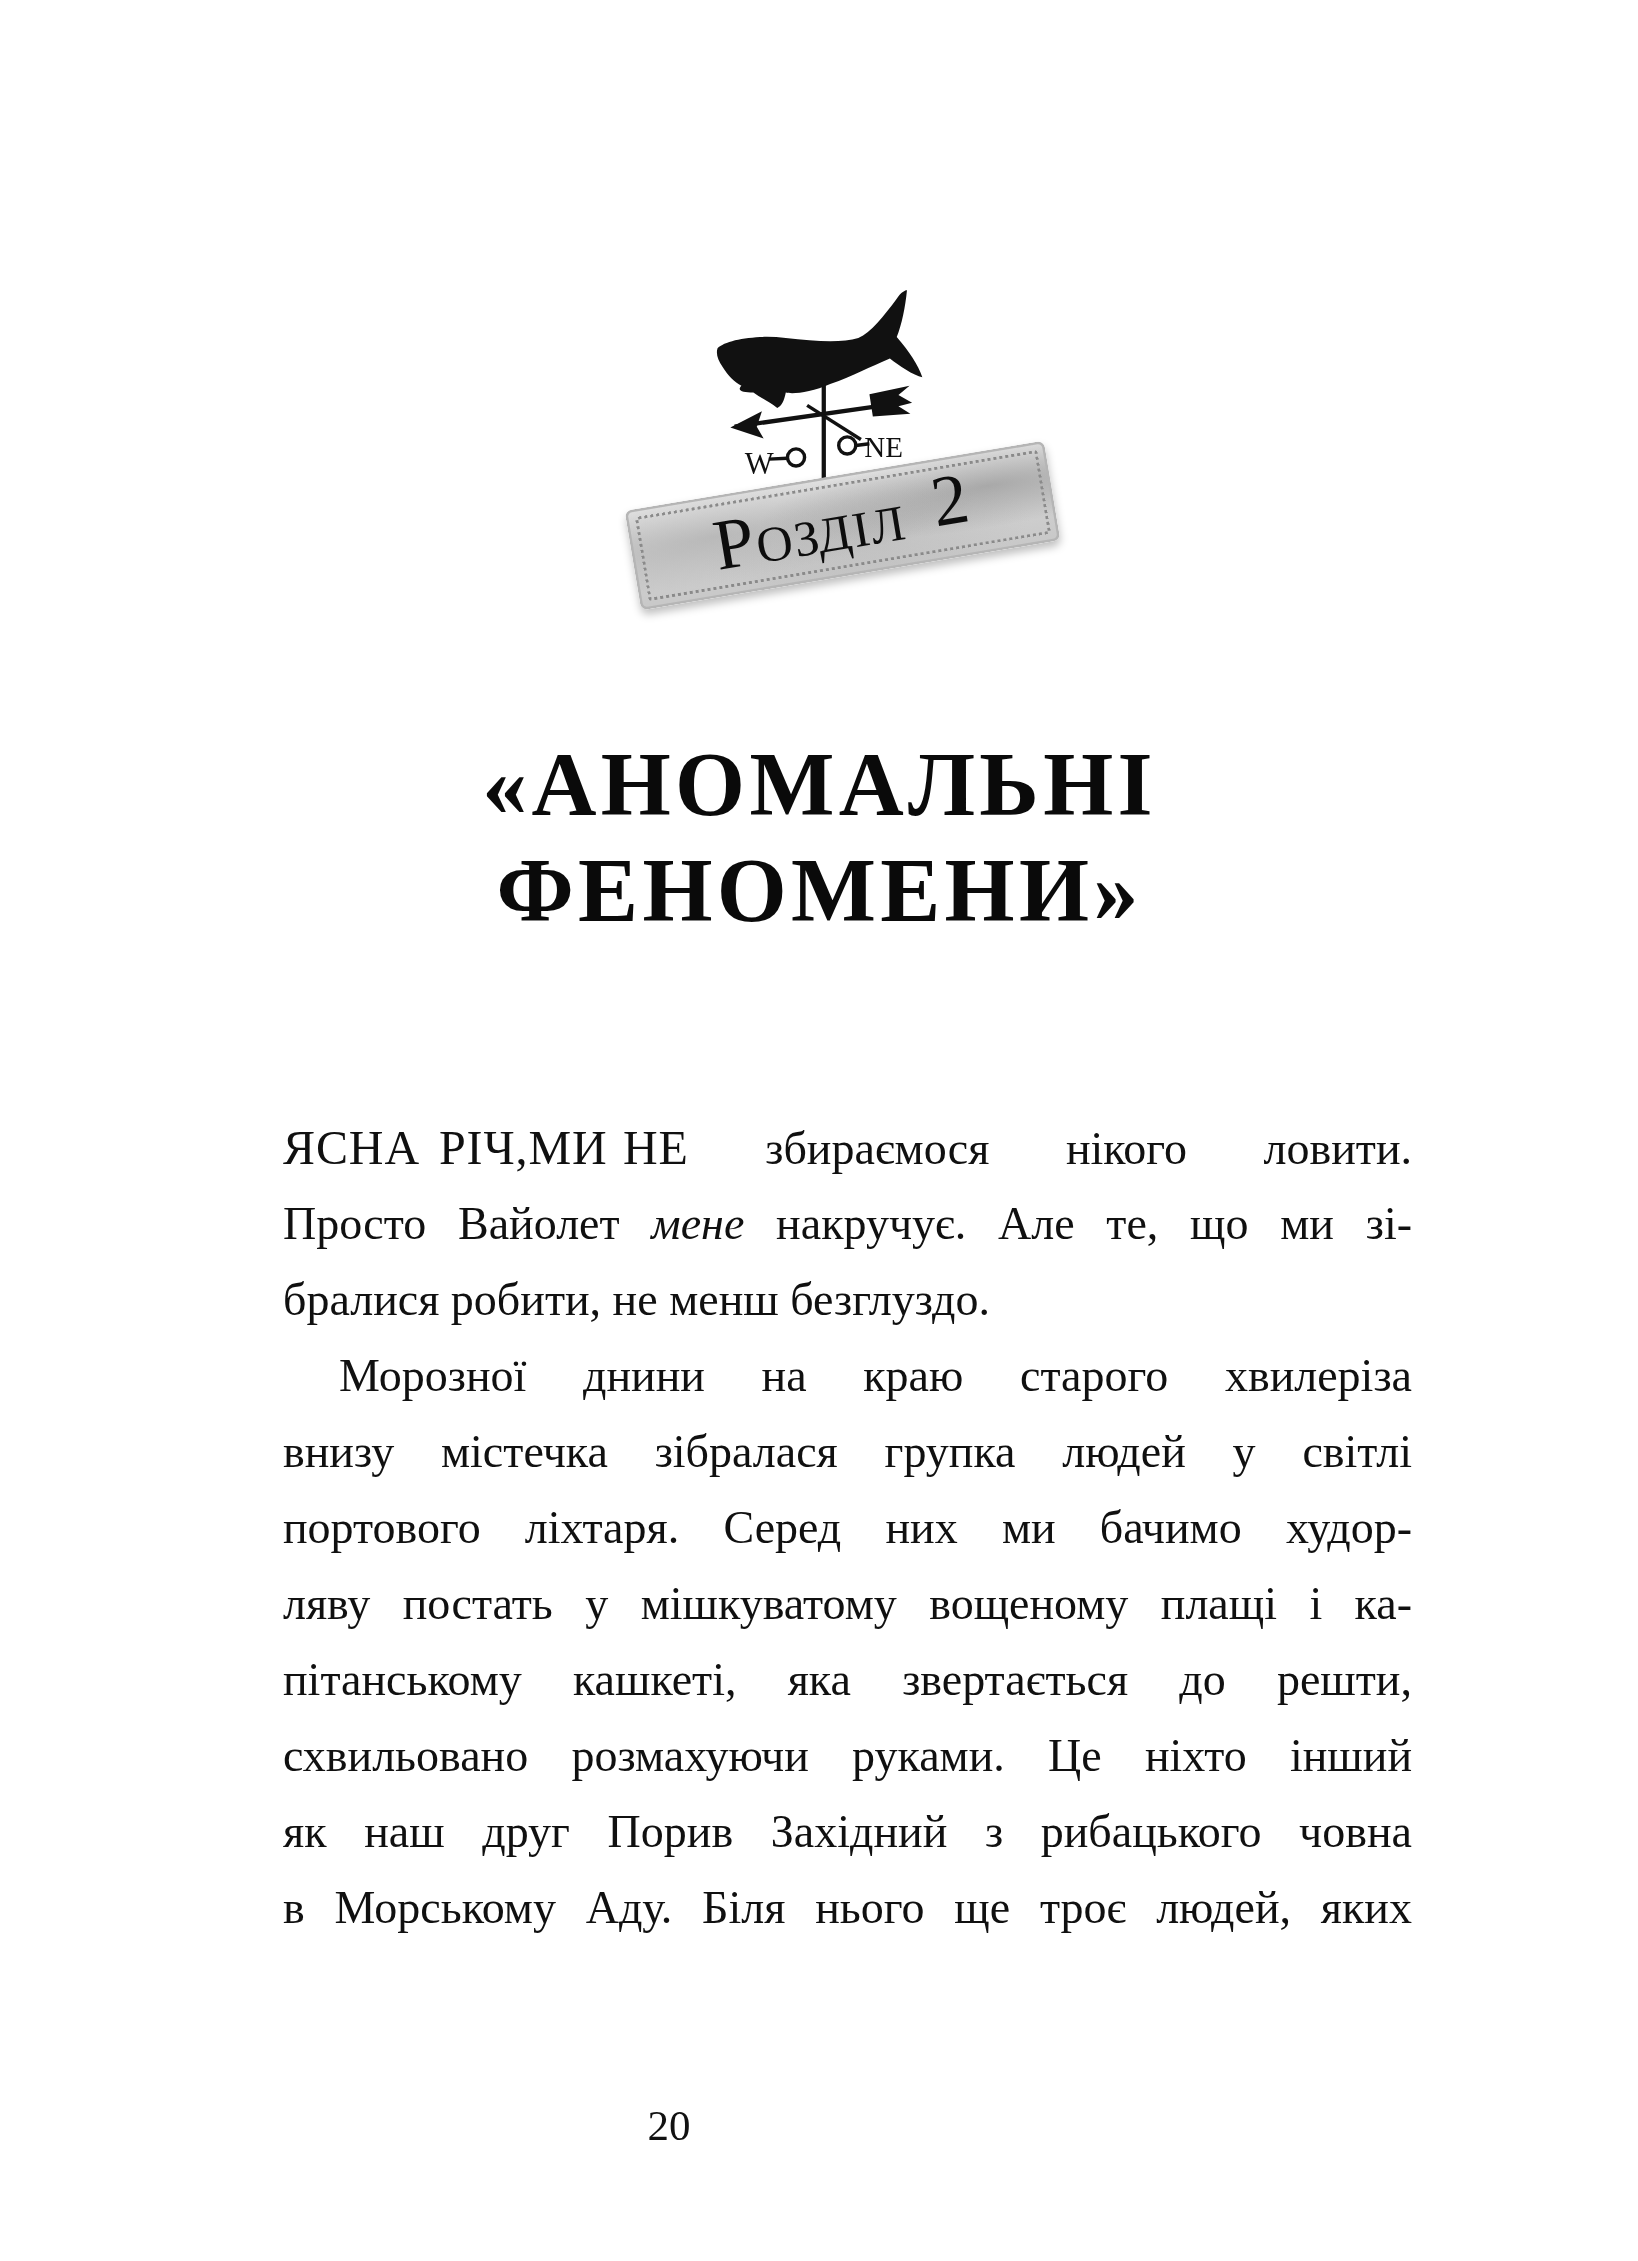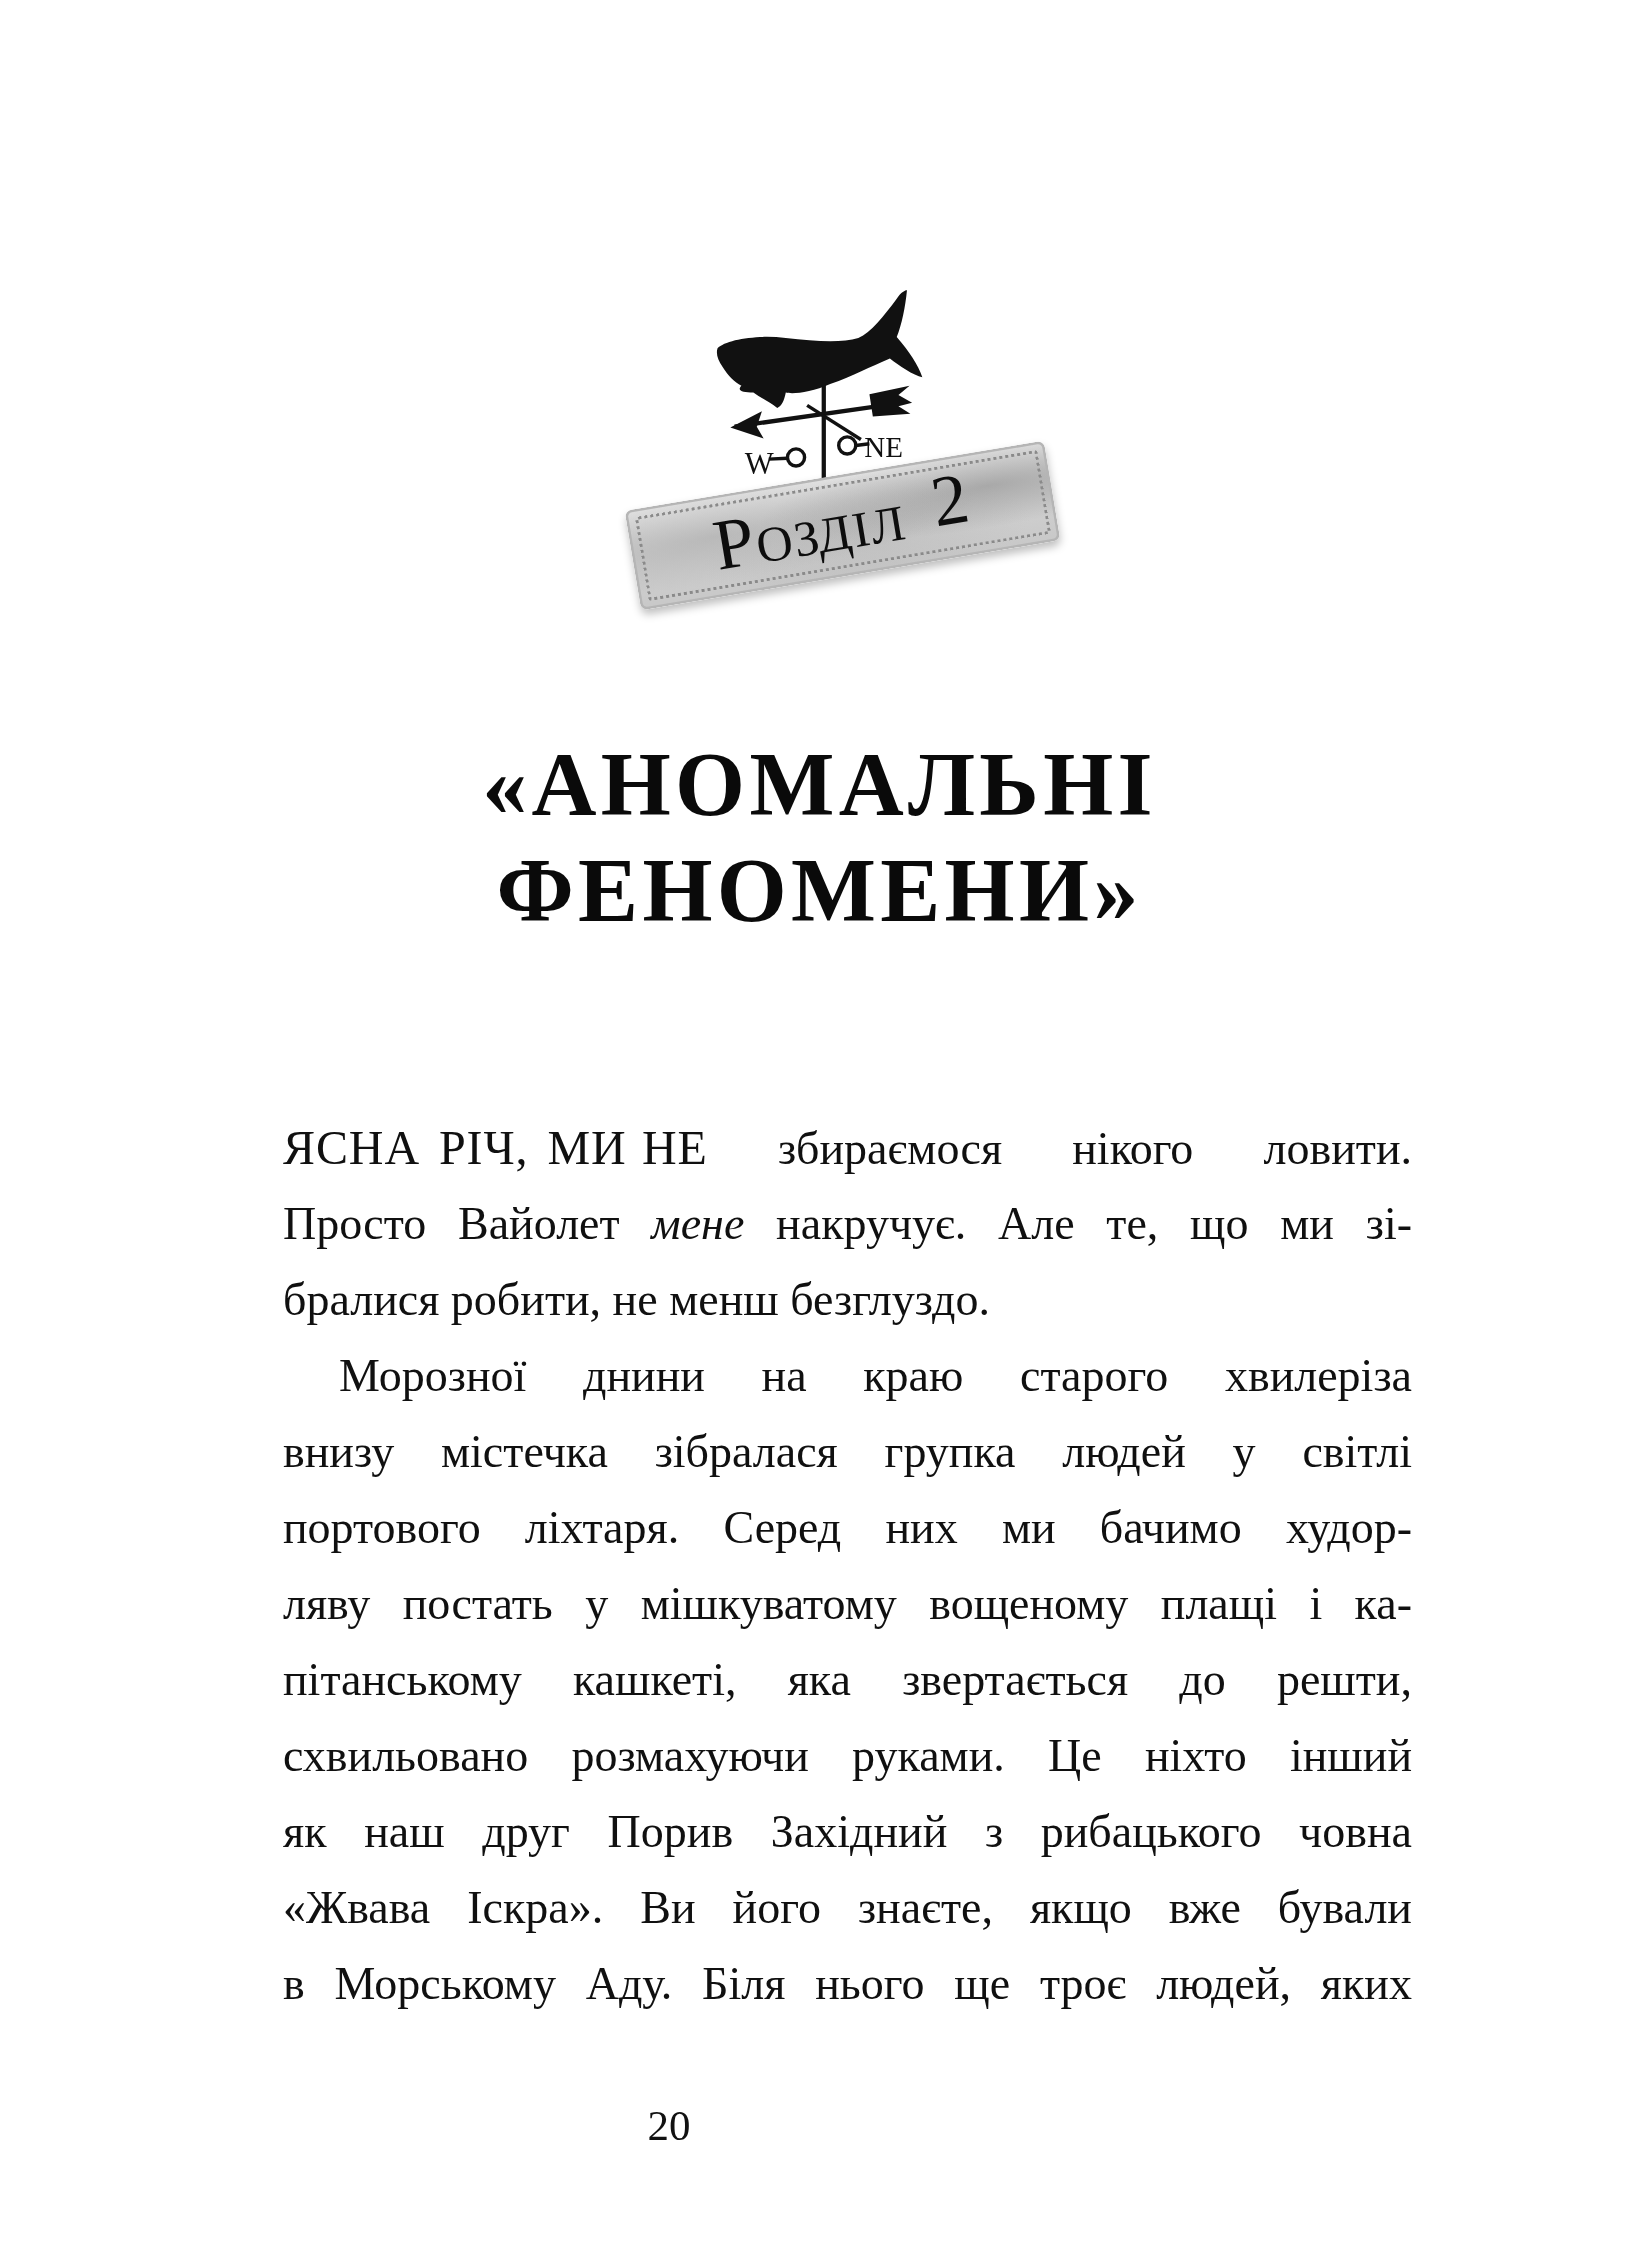--- a/index.html
+++ b/index.html
@@ -113,21 +113,21 @@
       font-family: Liberation Serif, serif;
     }
     .line.indent {
       padding-left: 56px;
     }
     .lead {
       font-size: 48px;
       letter-spacing: 0.9px;
     }
     .lead .w2 { margin-left: 19px; }
-    .lead .w3 { margin-left: 19px; }
+    .lead .w3 { }
     .lead .w4 { margin-left: 15.4px; }
     em { font-style: italic; }
     .page-number {
       position: absolute;
       left: 0;
       width: 1338px;
       top: 2100px;
       text-align: center;
       font-family: "Liberation Serif", "DejaVu Serif", serif;
       font-size: 43px;
@@ -182,19 +182,18 @@
     <span class="line last">бралися робити, не менш безглуздо.</span>
   </div>
   <div class="paragraph">
     <span class="line indent">Морозної днини на краю старого хвилеріза</span>
     <span class="line">внизу містечка зібралася групка людей у світлі</span>
     <span class="line">портового ліхтаря. Серед них ми бачимо худор-</span>
     <span class="line">ляву постать у мішкуватому вощеному плащі і ка-</span>
     <span class="line">пітанському кашкеті, яка звертається до решти,</span>
     <span class="line">схвильовано розмахуючи руками. Це ніхто інший</span>
     <span class="line">як наш друг Порив Західний з рибацького човна</span>
-    <span class="line">«Жвава Іскра». Ви його знаєте, якщо вже бували</span>
     <span class="line">в Морському Аду. Біля нього ще троє людей, яких</span>
   </div>
 </div>
 
 <div class="page-number">20</div>
 
 
 </body></html>

